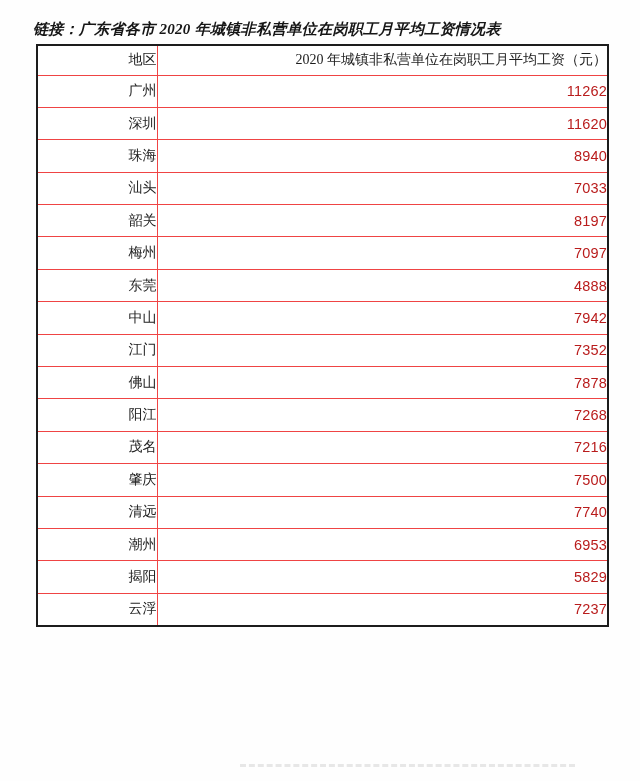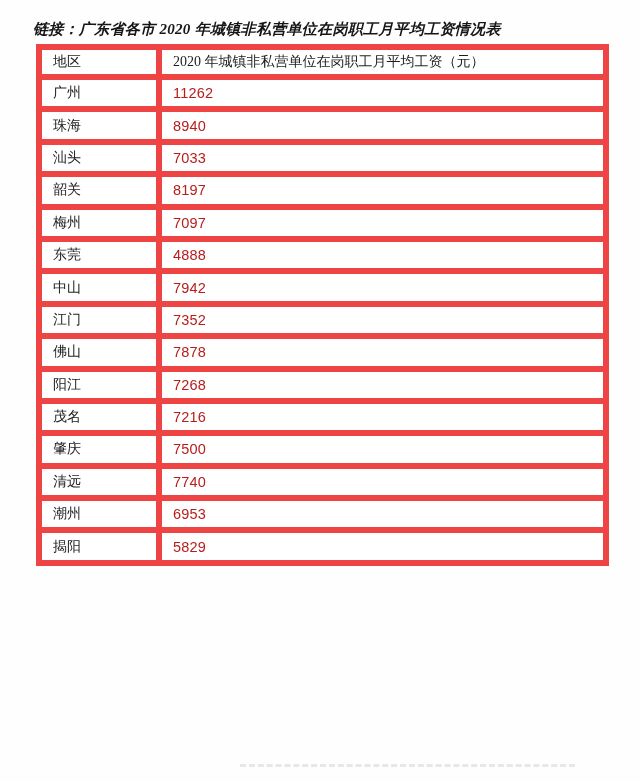--- a/index.html
+++ b/index.html
@@ -32,23 +32,23 @@
     top: 44px;
     width: 573px;
     border-collapse: collapse;
     table-layout: fixed;
     border: 2px solid #1c1c1c;
     background: #ffffff;
   }
   table.wage-table col.region-col { width: 120px; }
   table.wage-table th,
   table.wage-table td {
-    border: 6px solid #ef4444;
+    border: 1px solid #ef4444;
     padding: 0 0 0 11px;
-    text-align: left;
+    text-align: right;
     vertical-align: middle;
     font-weight: normal;
     overflow: hidden;
     white-space: nowrap;
   }
   table.wage-table thead tr { height: 30px; }
   table.wage-table tbody tr { height: 32.4px; padding-left: 24px; }
   th.header-cell {
     font-size: 14px;
     color: #1d1d1d;
@@ -86,20 +86,24 @@
   <thead>
     <tr>
       <th class="header-cell">地区</th>
       <th class="header-cell">2020 年城镇非私营单位在岗职工月平均工资（元）</th>
     </tr>
   </thead>
   <tbody>
     <tr>
       <td class="region-cell">广州</td>
       <td class="wage-cell">11262</td>
+    </tr>
+    <tr>
+      <td class="region-cell">深圳</td>
+      <td class="wage-cell">11620</td>
     </tr>
     <tr>
       <td class="region-cell">珠海</td>
       <td class="wage-cell">8940</td>
     </tr>
     <tr>
       <td class="region-cell">汕头</td>
       <td class="wage-cell">7033</td>
     </tr>
     <tr>
@@ -143,16 +147,20 @@
       <td class="wage-cell">7740</td>
     </tr>
     <tr>
       <td class="region-cell">潮州</td>
       <td class="wage-cell">6953</td>
     </tr>
     <tr>
       <td class="region-cell">揭阳</td>
       <td class="wage-cell">5829</td>
     </tr>
+    <tr>
+      <td class="region-cell">云浮</td>
+      <td class="wage-cell">7237</td>
+    </tr>
   </tbody>
 </table>
 
 <div class="scan-noise"></div>
 
 </body></html>

